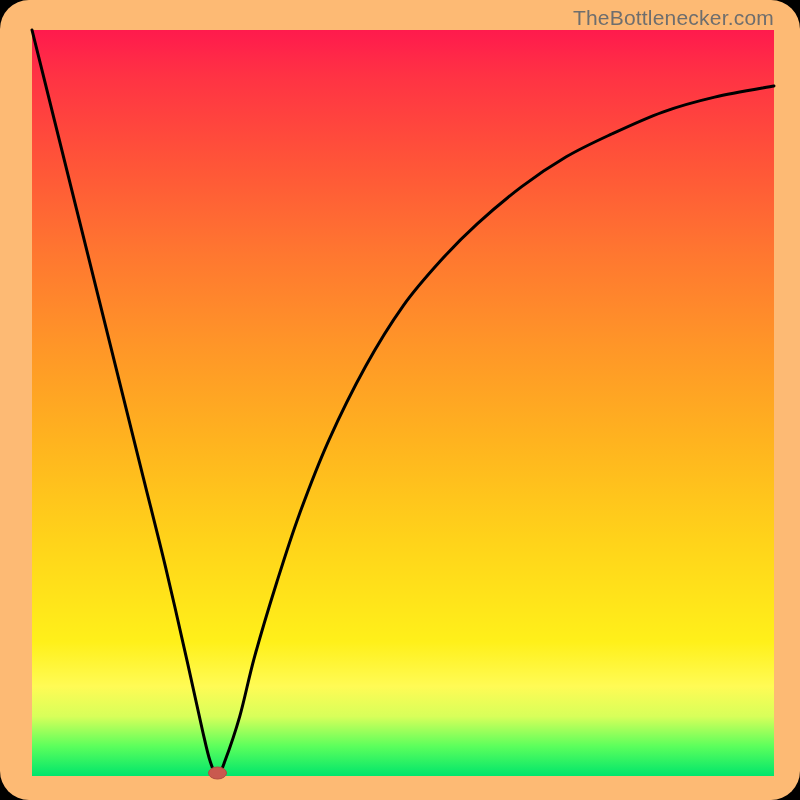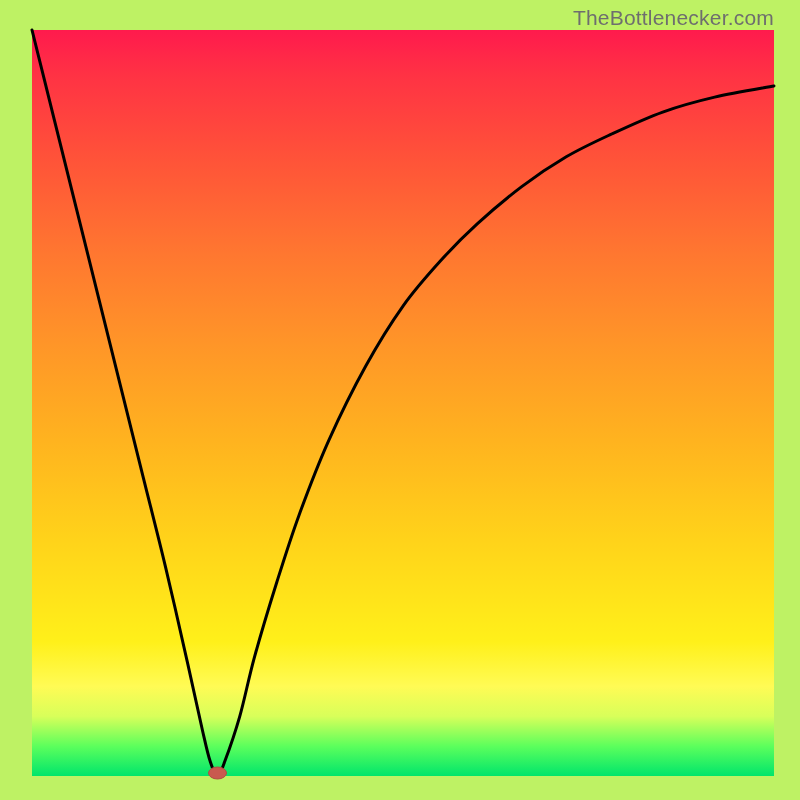--- a/index.html
+++ b/index.html
@@ -10,21 +10,22 @@
     background: #000;
     overflow: hidden;
     font-family: Arial, Helvetica, sans-serif;
   }
   .frame {
     position: absolute;
     top: 0;
     left: 0;
     width: 800px;
     height: 800px;
-    background: #bef264;
+    background: #fdba74;
+    border-radius: 29px;
   }
   .plot-area {
     position: absolute;
     background: linear-gradient(to bottom,
       #ff1a4d 0%,
       #ff3244 6%,
       #ff5538 18%,
       #ff7730 30%,
       #ff9528 42%,
       #ffb31f 55%,

